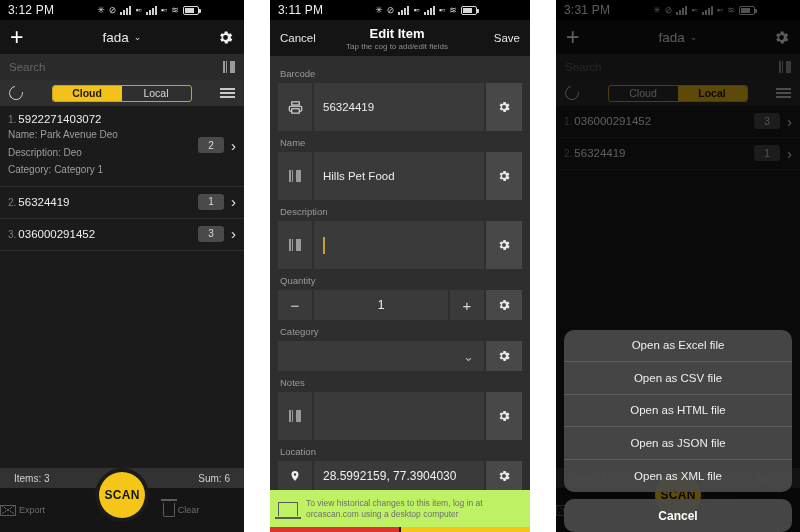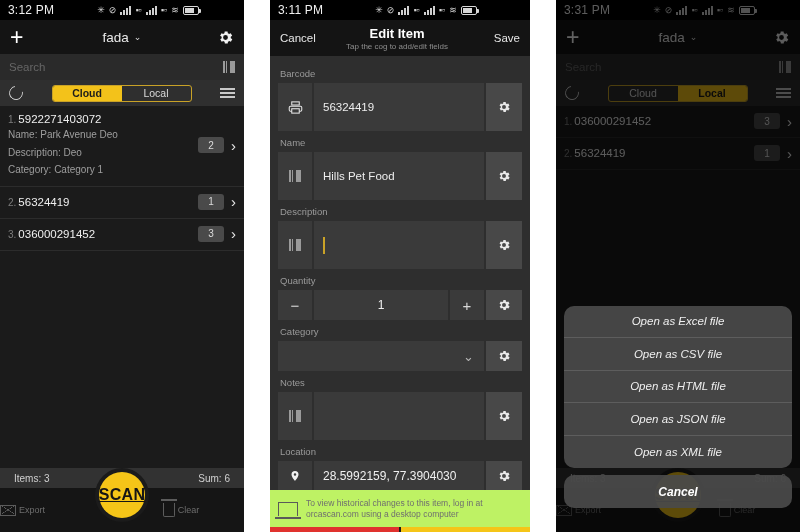--- a/index.html
+++ b/index.html
@@ -125,23 +125,22 @@
   }
   .tabbar .tab {
     flex:1; display:flex; align-items:center;
     gap:3px; color:#6d6d6d;
   }
   .tabbar .tab span { font-size:9px; }
   .scanbtn {
     position:absolute; left:50%; bottom:14px; transform:translateX(-50%);
     width:46px; height:46px; border-radius:50%; background:#f5c518;
     display:flex; align-items:center; justify-content:center;
-    color:#151515; font-size:16px; font-weight:700; letter-spacing:.3px;
+    color:#151515; font-size:12px; font-weight:700; letter-spacing:.3px;
     box-shadow:0 0 0 4px #1b1b1b;
-    text-decoration:underline;
   }
   .env { width:16px; height:11px; border:1.4px solid #5c5c5c; position:relative;}
   .env:after{content:"";position:absolute;left:0;top:0;width:100%;height:100%;
     background:linear-gradient(to bottom right,transparent 44%,#5c5c5c 45%,#5c5c5c 48%,transparent 49%),
                linear-gradient(to bottom left,transparent 44%,#5c5c5c 45%,#5c5c5c 48%,transparent 49%);}
   .trash { width:12px; height:14px; border:1.4px solid #5c5c5c; border-top:none;
     position:relative; border-radius:0 0 2px 2px;}
   .trash:before{content:"";position:absolute;top:-4px;left:-3px;width:16px;height:1.5px;background:#5c5c5c;}
 
   
@@ -187,21 +186,21 @@
   .actions > div {
     flex:1; height:34px; display:flex; align-items:center; justify-content:center;
     font-size:12px; font-weight:600;
   }
   .del { background:#e0322e; color:#fff; }
   .sav { background:#f5c518; color:#1b1b1b; }
 
   
   .dim { position:absolute; inset:0; background:rgba(0,0,0,.62); }
   .sheet {
-    position:absolute; left:8px; right:8px; bottom:24px;font-style:italic;
+    position:absolute; left:8px; right:8px; bottom:0;
   }
   .sheetgrp { background:#4a4a4aee; border-radius:10px; overflow:hidden; }
   .sheetgrp .opt {
     height:32.5px; display:flex; align-items:center; justify-content:center;
     font-size:11.5px; color:#efefef; border-bottom:1px solid #5d5d5d;
   }
   .sheetgrp .opt:last-child { border-bottom:none; }
   .cancel {
     margin-top:7px; height:33px; background:#4a4a4aee; border-radius:10px;
     display:flex; align-items:center; justify-content:center;

